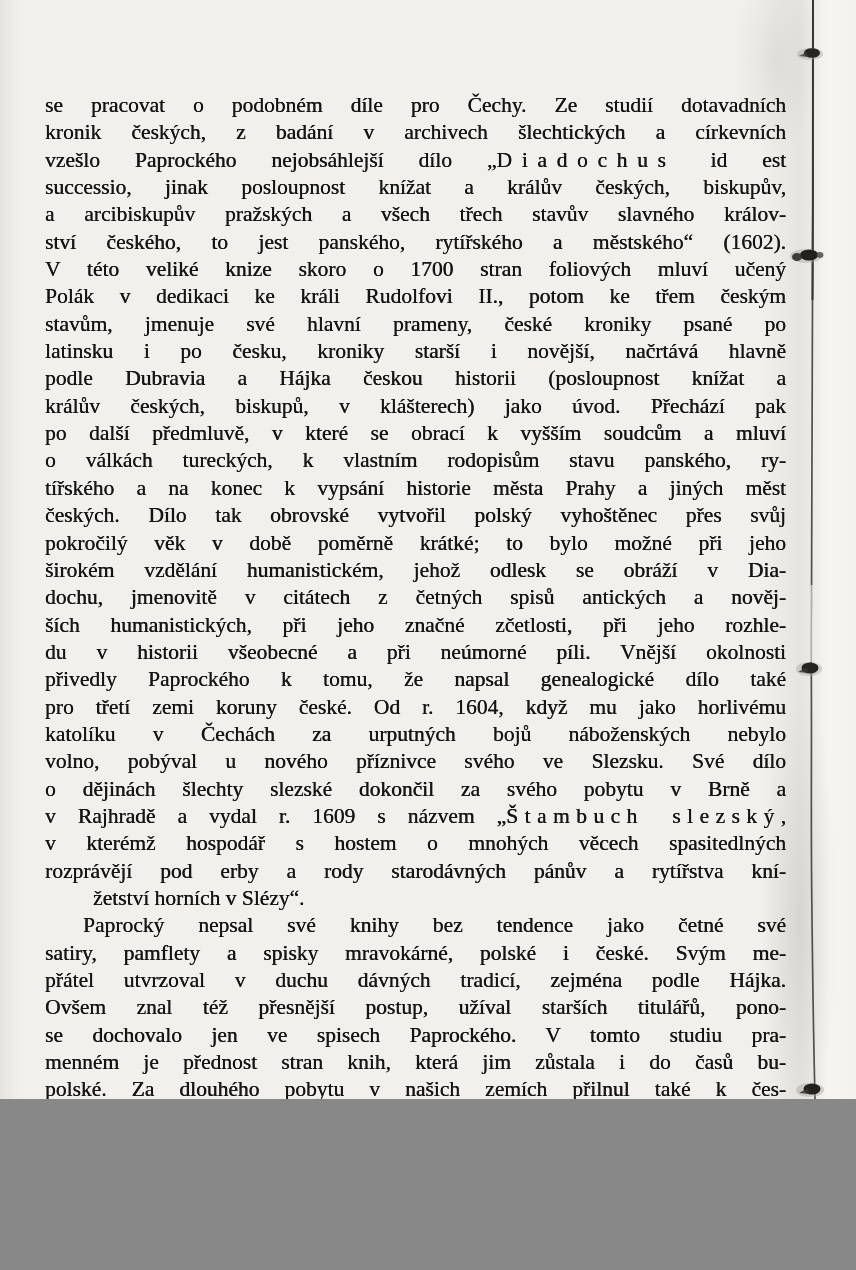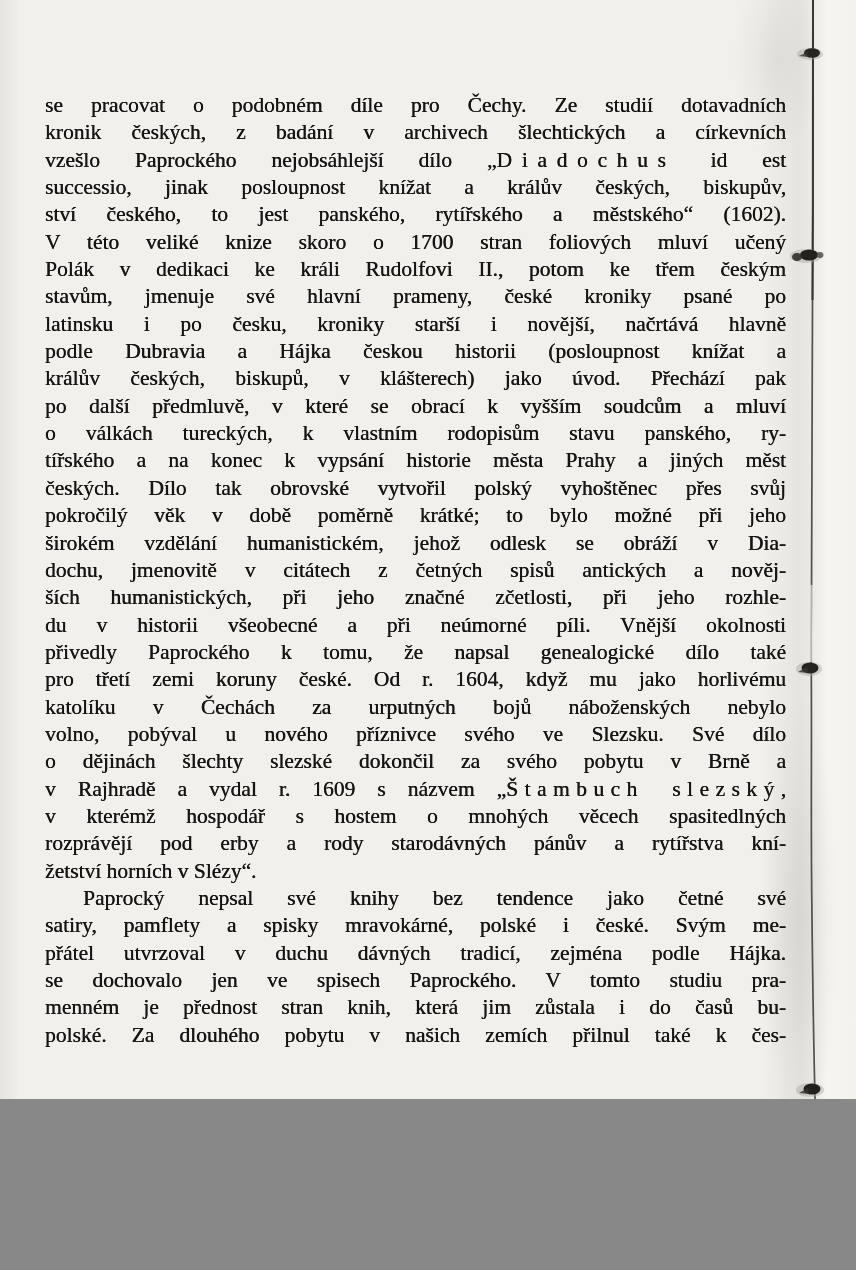--- a/index.html
+++ b/index.html
@@ -31,20 +31,21 @@
     line-height: 27.35px;
     text-shadow: 0.35px 0 0 currentColor;
   }
   .ln {
     text-align: justify;
     text-align-last: justify;
     white-space: normal;
   }
   .ln.lastline {
     text-align-last: left;
+    margin-left: 48px;
   }
   .ln.indent {
     text-indent: 38px;
   }
   .sp  { letter-spacing: 0.45em; }
   .sp2 { letter-spacing: 0.30em; }
   .page-num {
     position: absolute;
     left: 47px;
     top: 1201px;
@@ -63,20 +64,21 @@
 <body>
 
 <div class="page">
 
   <div class="text-block">
 
     <div class="ln">se pracovat o podobném díle pro Čechy. Ze studií dotavadních</div>
     <div class="ln">kronik českých, z badání v archivech šlechtických a církevních</div>
     <div class="ln"><span>vzešlo Paprockého nejobsáhlejší dílo „</span><span class="sp">Diadochus</span><span> id est</span></div>
     <div class="ln">successio, jinak posloupnost knížat a králův českých, biskupův,</div>
+    <div class="ln">a arcibiskupův pražských a všech třech stavův slavného králov-</div>
     <div class="ln">ství českého, to jest panského, rytířského a městského“ (1602).</div>
     <div class="ln">V této veliké knize skoro o 1700 stran foliových mluví učený</div>
     <div class="ln">Polák v dedikaci ke králi Rudolfovi II., potom ke třem českým</div>
     <div class="ln">stavům, jmenuje své hlavní prameny, české kroniky psané po</div>
     <div class="ln">latinsku i po česku, kroniky starší i novější, načrtává hlavně</div>
     <div class="ln">podle Dubravia a Hájka českou historii (posloupnost knížat a</div>
     <div class="ln">králův českých, biskupů, v klášterech) jako úvod. Přechází pak</div>
     <div class="ln">po další předmluvě, v které se obrací k vyšším soudcům a mluví</div>
     <div class="ln">o válkách tureckých, k vlastním rodopisům stavu panského, ry-</div>
     <div class="ln">tířského a na konec k vypsání historie města Prahy a jiných měst</div>
@@ -92,20 +94,21 @@
     <div class="ln">volno, pobýval u nového příznivce svého ve Slezsku. Své dílo</div>
     <div class="ln">o dějinách šlechty slezské dokončil za svého pobytu v Brně a</div>
     <div class="ln"><span>v Rajhradě a vydal r. 1609 s názvem „</span><span class="sp2">Štambuch slezský</span><span>,</span></div>
     <div class="ln">v kterémž hospodář s hostem o mnohých věcech spasitedlných</div>
     <div class="ln">rozprávějí pod erby a rody starodávných pánův a rytířstva kní-</div>
     <div class="ln lastline">žetství horních v Slézy“.</div>
 
     <div class="ln indent">Paprocký nepsal své knihy bez tendence jako četné své</div>
     <div class="ln">satiry, pamflety a spisky mravokárné, polské i české. Svým me-</div>
     <div class="ln">přátel utvrzoval v duchu dávných tradicí, zejména podle Hájka.</div>
+    <div class="ln">Ovšem znal též přesnější postup, užíval starších titulářů, pono-</div>
     <div class="ln">se dochovalo jen ve spisech Paprockého. V tomto studiu pra-</div>
     <div class="ln">menném je přednost stran knih, která jim zůstala i do časů bu-</div>
     <div class="ln">polské. Za dlouhého pobytu v našich zemích přilnul také k čes-</div>
   </div>
 
   <div class="page-num">778</div>
 
   <svg class="thread-svg" width="856" height="1270" viewBox="0 0 856 1270" aria-hidden="true">
 
     <path d="M813 0 C 812 120, 813.5 200, 812.5 300 C 811.8 420, 812.5 520, 811.5 600 C 811 640, 811.2 655, 811.3 668 C 811.8 760, 810.8 820, 811.8 900 C 812.8 1000, 814.5 1100, 817.5 1185 C 819 1230, 820.5 1252, 822 1270" fill="none" stroke="#52504b" stroke-width="1.7"></path>

